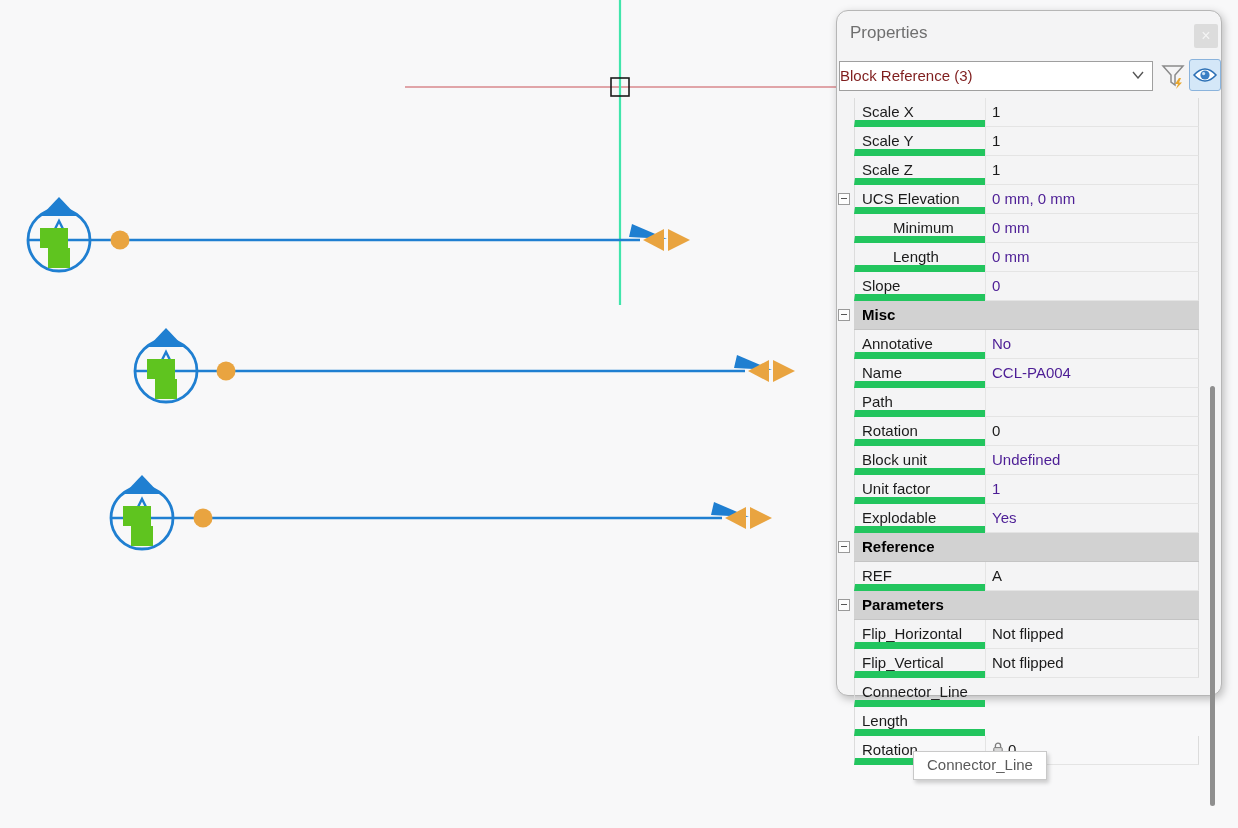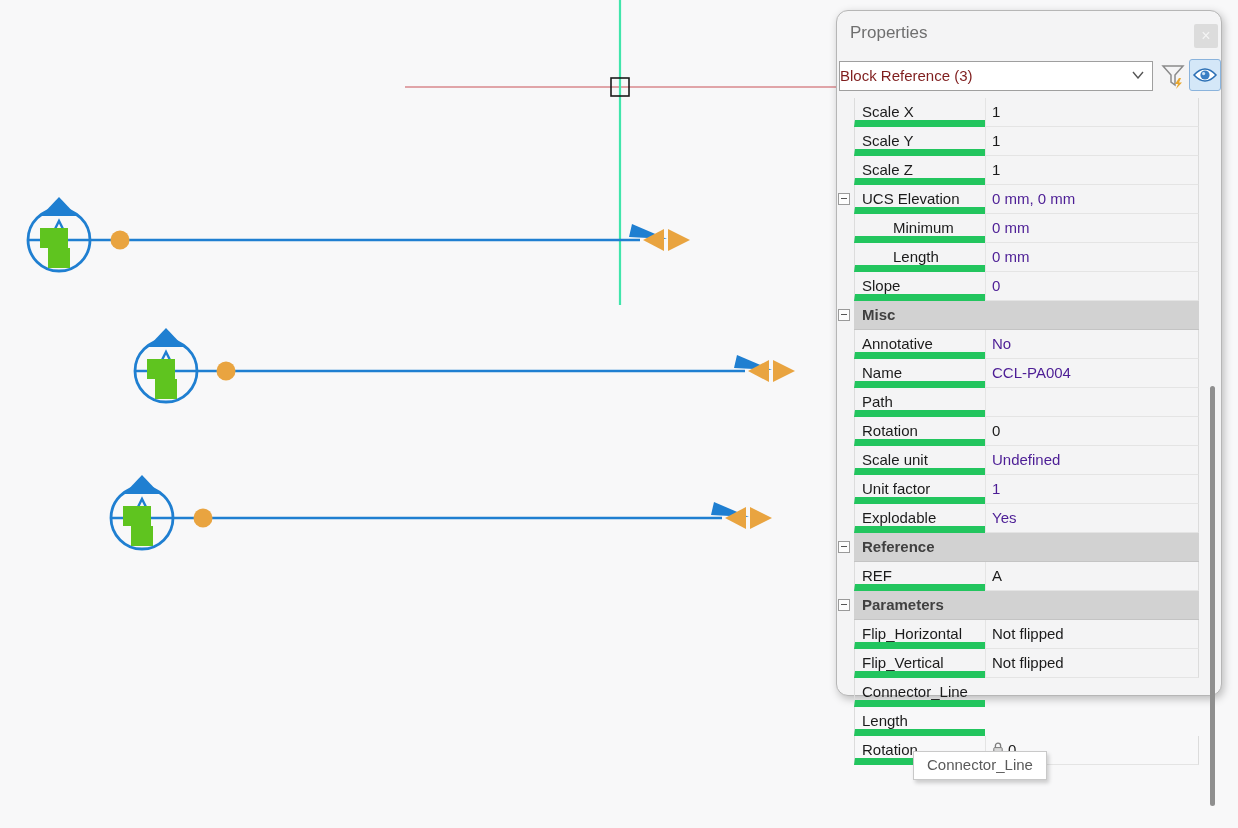--- a/index.html
+++ b/index.html
@@ -29,21 +29,21 @@
   .minusbox{position:absolute;left:1px;top:8px;width:12px;height:12px;border:1px solid #9a9a9a;
     background:#fdfdfd;box-sizing:border-box;}
   .minusbox i{position:absolute;left:2px;top:4px;width:6px;height:1px;background:#555;display:block;}
   .cell-label{width:131px;flex:none;border-left:1px solid #dcdcdc;border-bottom:7px solid #22c55e;
     box-sizing:border-box;color:#1b1b1b;padding:5px 2px 0 7px;white-space:nowrap;overflow:hidden;}
   .cell-label.indent{padding-left:38px;}
   .cell-value{width:214px;flex:none;border-left:1px solid #e4e4e4;border-right:1px solid #dcdcdc;
     border-bottom:1px solid #e4e4e4;box-sizing:border-box;color:#1b1b1b;
     padding:5px 2px 0 6px;white-space:nowrap;display:flex;align-items:flex-start;gap:4px;}
   .cell-value.muted{color:#4c1d95;text-align:right;}
-  .section-bar{width:345px;flex:none;background:#d2d2d2;color:#404040;font-weight:bold;
+  .section-bar{width:345px;flex:none;background:#d2d2d2;color:#000000;font-weight:bold;
     padding:5px 0 0 8px;box-sizing:border-box;border-bottom:1px solid #c4c4c4;}
   .lock{margin-top:1px;flex:none;}
   
   .scroll-thumb{position:absolute;left:373px;top:375px;width:5px;height:420px;
     background:#8f8f8f;border-radius:3px;}
   
   .tooltip{position:absolute;left:913px;top:751px;height:29px;background:#ffffff;
     border:1px solid #c9c9c9;box-sizing:border-box;padding:4px 13px 0 13px;font-size:15px;
     color:#5a5a5a;box-shadow:2px 3px 4px rgba(0,0,0,.18);z-index:50;white-space:nowrap;}
 </style>
@@ -207,21 +207,21 @@
       </div>
       <div class="row">
         <div class="gutter"></div>
         <div class="cell-label">Rotation</div>
         <div class="cell-value">
           <span>0</span>
         </div>
       </div>
       <div class="row">
         <div class="gutter"></div>
-        <div class="cell-label">Scale unit</div>
+        <div class="cell-label">Block unit</div>
         <div class="cell-value muted">
           <span>Undefined</span>
         </div>
       </div>
       <div class="row">
         <div class="gutter"></div>
         <div class="cell-label">Unit factor</div>
         <div class="cell-value muted">
           <span>1</span>
         </div>

